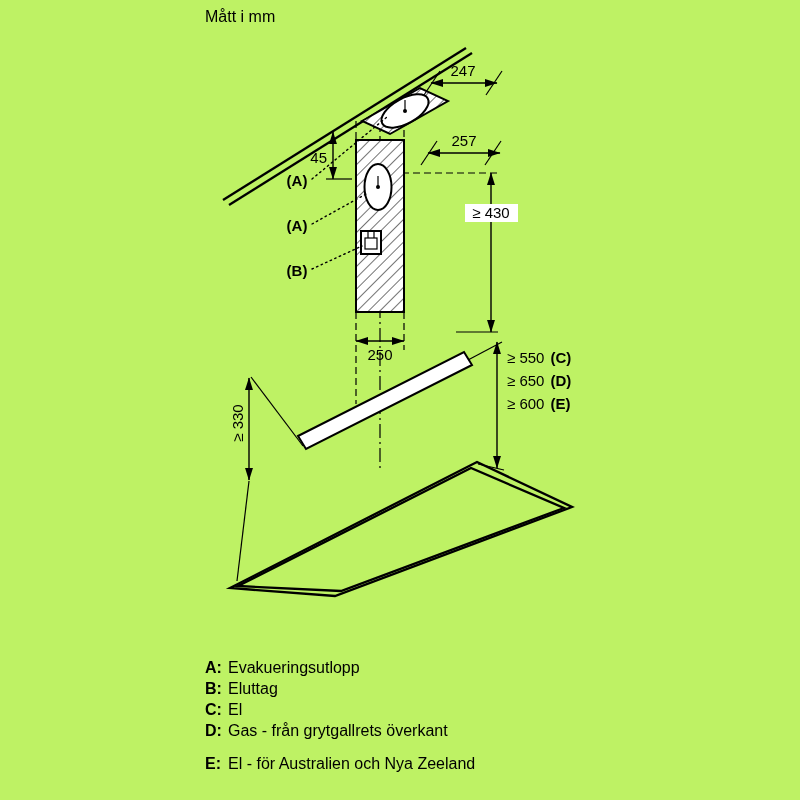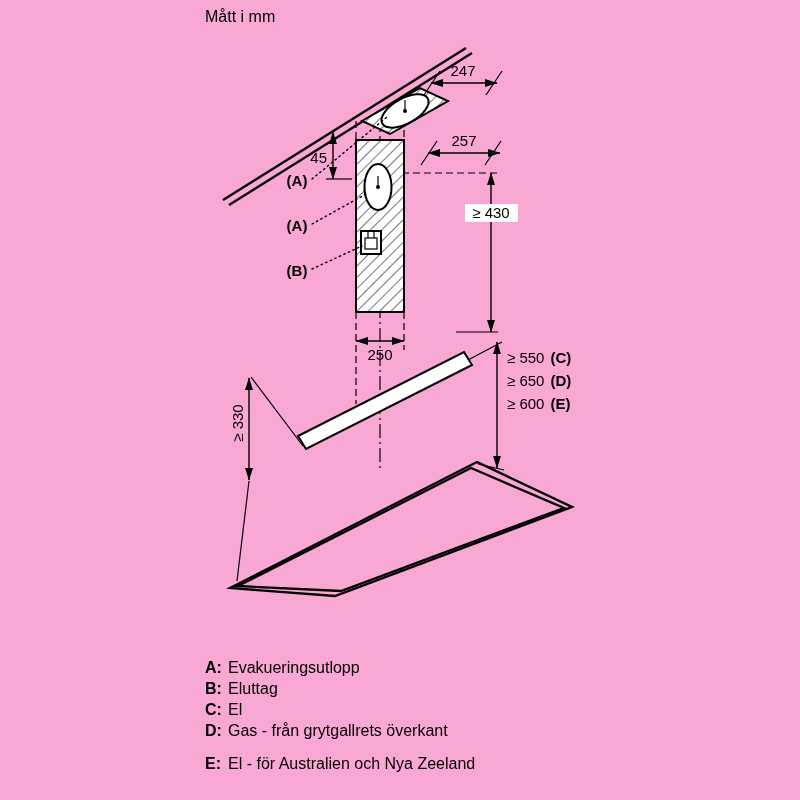--- a/index.html
+++ b/index.html
@@ -1,17 +1,17 @@
 <!DOCTYPE html>
 <html><head>
 <meta charset="utf-8">
 <style>
   html,body{margin:0;padding:0;background:#fff;}
   body{width:800px;height:800px;overflow:hidden;}
-  .stage{position:relative;width:800px;height:800px;background:#f9a8d4;}
+  .stage{position:relative;width:800px;height:800px;background:#bef264;}
   svg{display:block;}
   svg text{font-family:"Liberation Sans",sans-serif;font-size:15px;fill:#000;}
   .t16{font-size:16px;}
   .legend text{font-size:16px;}
   .bold{font-weight:bold;}
   .mid{text-anchor:middle;}
   .end{text-anchor:end;}
   .thick{stroke:#000;stroke-width:2.3;fill:none;}
   .whiteshape{stroke:#000;stroke-width:2;fill:#fff;}
   .inner{stroke:#000;stroke-width:1.2;fill:#fff;}

